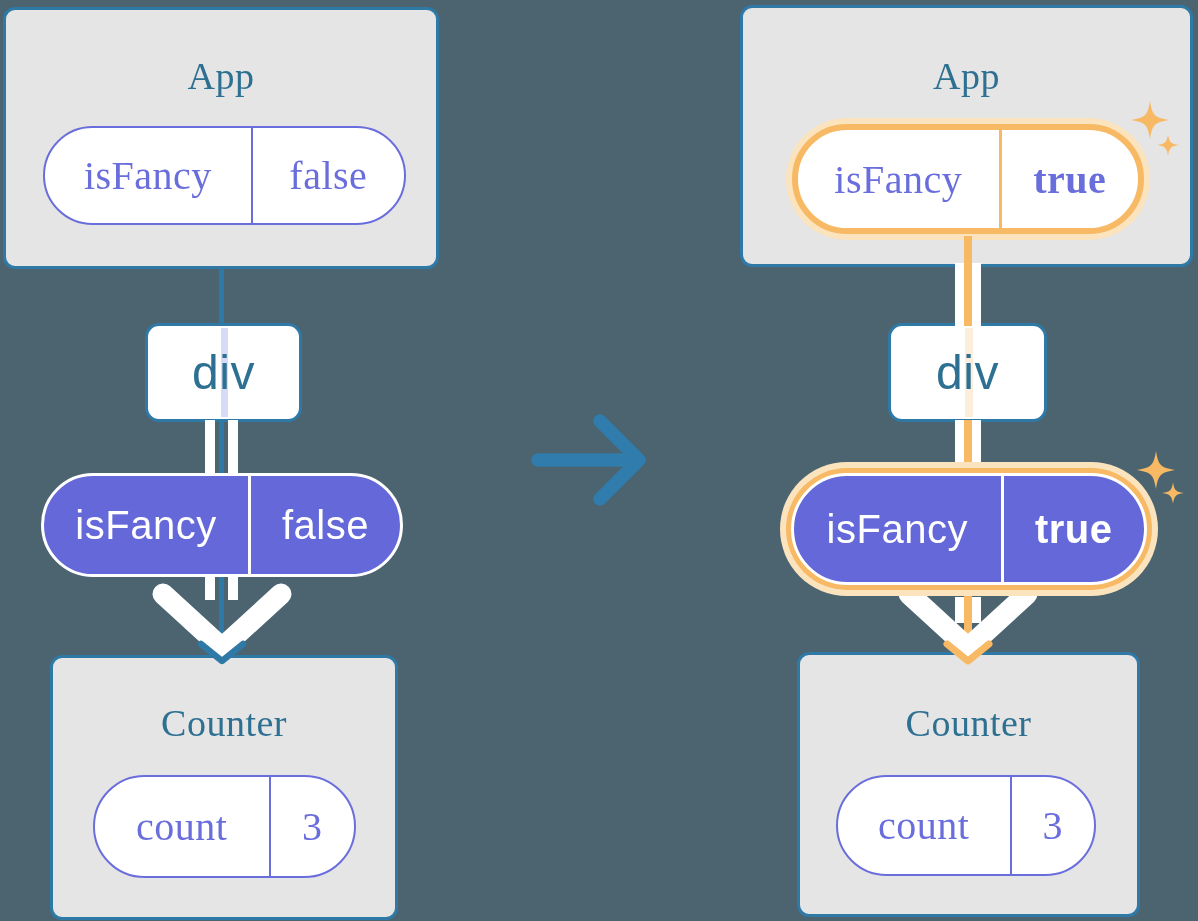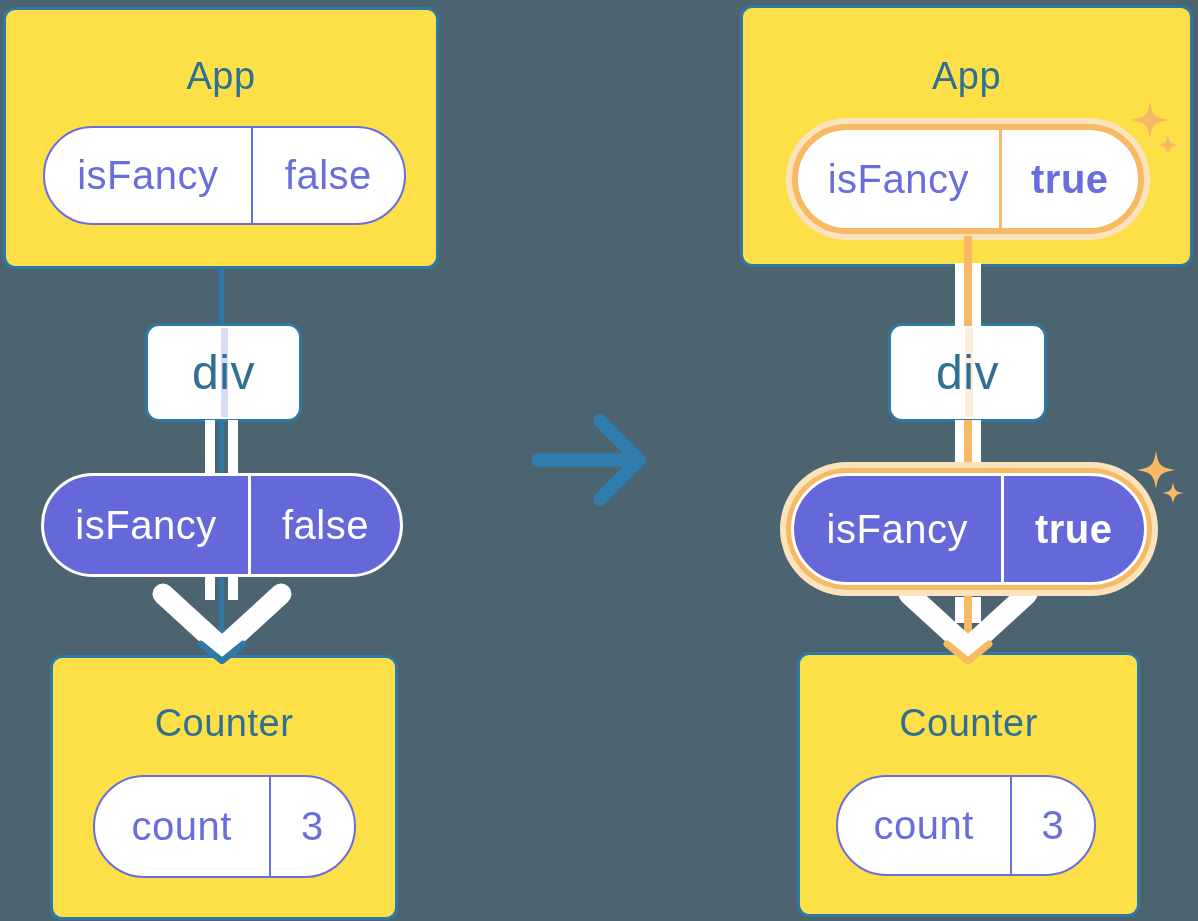--- a/index.html
+++ b/index.html
@@ -4,21 +4,21 @@
 <style>
   :root{
     --background:#4B6470; --card-border:#2E79A6; --arrow-blue:#2F7CAD;
     --title-text:#2E7092; --purple:#6568D8; --purple-text:#6A6EDC;
     --lavender:#D7DBF5; --orange:#F7B964; --orange-glow:#FBE3BE; --peach:#FCEEDA;
   }
   *{margin:0;padding:0;box-sizing:border-box;}
   body{font-family:"Liberation Sans",sans-serif;}
   .stage{position:relative;width:1198px;height:921px;background:var(--background);overflow:hidden;}
 
-  .card{position:absolute;background:#fde047;border:3px solid var(--card-border);border-radius:12px;z-index:1;}
+  .card{position:absolute;background:#e5e5e5;border:3px solid var(--card-border);border-radius:12px;z-index:1;font-family:Liberation Serif, serif;}
   .card-title{position:absolute;left:0;right:0;text-align:center;font-size:38px;line-height:44px;
     font-weight:500;color:var(--title-text);letter-spacing:.5px;}
 
   .pill{position:absolute;display:flex;align-items:stretch;overflow:hidden;}
   .pill-sec{display:flex;align-items:center;justify-content:center;font-size:40px;letter-spacing:.5px;}
   .pill.outline{background:#fff;border:2px solid var(--purple-text);border-radius:60px;color:var(--purple-text);}
   .pill.outline .pill-sec+.pill-sec{border-left:2px solid var(--purple-text);}
   .pill.solid{background:var(--purple);border:3px solid #fff;border-radius:60px;color:#fff;z-index:3;}
   .pill.solid .pill-sec+.pill-sec{border-left:3px solid #fff;}
   .pill.hl-outline{background:#fff;border:6px solid var(--orange);border-radius:60px;color:var(--purple-text);

